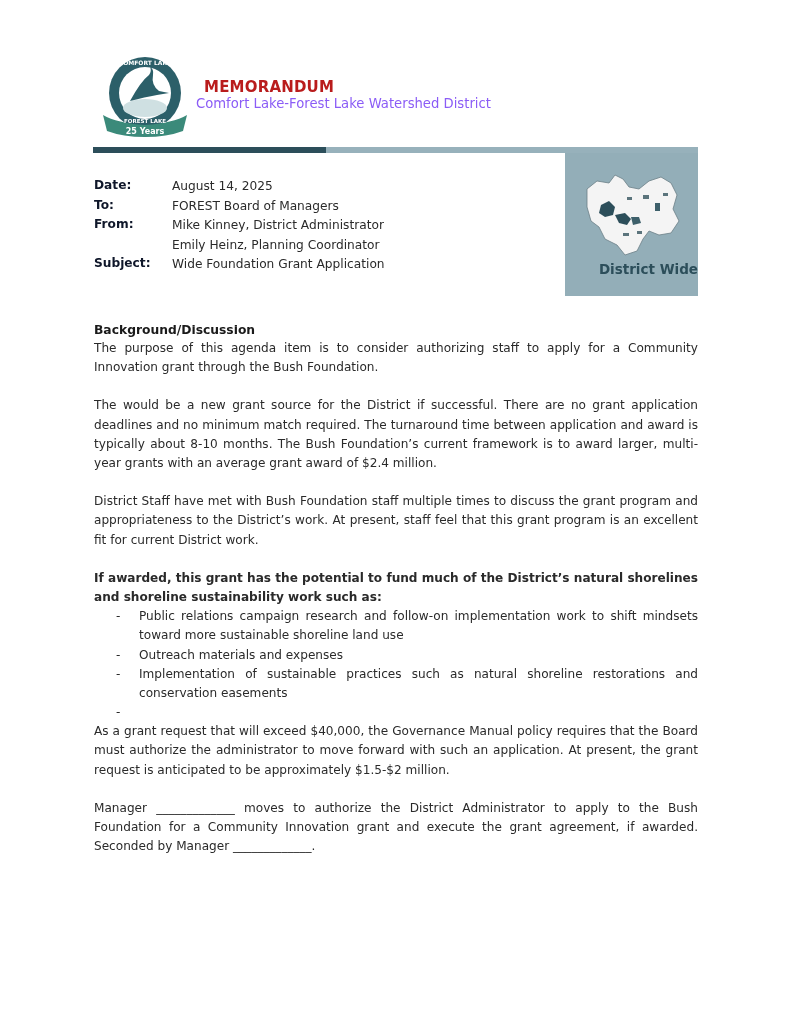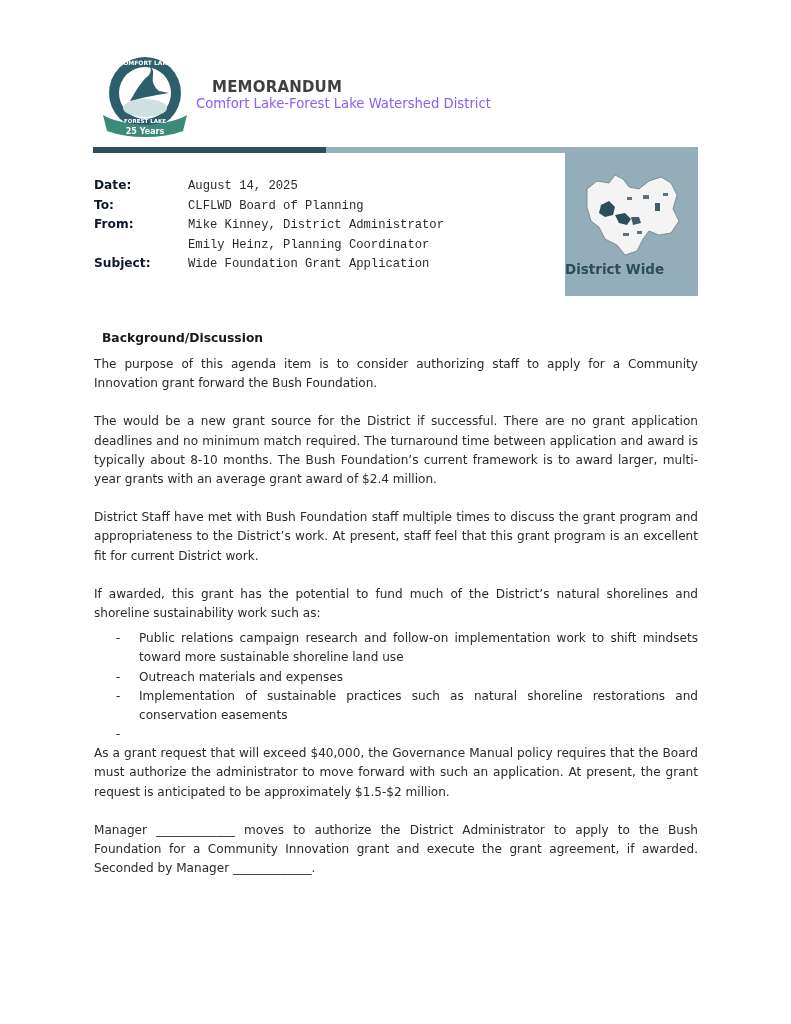--- a/index.html
+++ b/index.html
@@ -1,32 +1,32 @@
 <!DOCTYPE html>
 <html><head>
 <meta charset="utf-8">
 <style>
   html, body { margin:0; padding:0; background:#ffffff; }
   body { width:791px; height:1024px; position:relative; font-family:"DejaVu Sans", sans-serif; color:#1f1f1f; overflow:hidden; }
   .logo { position:absolute; left:97px; top:53px; width:96px; height:88px; }
-  .hdr-title { position:absolute; left:212px; top:78px; font-size:15px; font-weight:bold; color:#404040; letter-spacing:0.2px; }
+  .hdr-title { position:absolute; left:204px; top:78px; font-size:15px; font-weight:bold; color:#b91c1c; letter-spacing:0.2px; }
   .hdr-sub { position:absolute; left:196px; top:96px; font-size:13.2px; color:#8b5cf6; }
   .bar-dark { position:absolute; left:93px; top:147px; width:233px; height:6px; background:#2c4e5a; }
   .bar-light { position:absolute; left:326px; top:147px; width:372px; height:6px; background:#97b1bb; }
   .dw-box { position:absolute; left:565px; top:153px; width:133px; height:143px; background:#93aeb8; }
   .dw-map { position:absolute; left:14px; top:14px; width:106px; height:92px; }
-  .dw-label { position:absolute; left:0; width:133px; top:108px; text-align:left; font-size:13.5px; font-weight:bold; color:#2c4e5a; }
+  .dw-label { position:absolute; left:0; width:133px; top:108px; text-align:right; font-size:13.5px; font-weight:bold; color:#2c4e5a; }
   .meta { position:absolute; left:94px; top:178px; font-size:12.2px; }
   .meta-row { position:relative; height:19.5px; }
   .meta-label { position:absolute; left:0; top:0; font-weight:bold; color:#0f172a; }
-  .meta-value { position:absolute; left:94px; top:1px; color:#2a2a2a; white-space:nowrap;font-family:Liberation Mono, monospace; }
+  .meta-value { position:absolute; left:78px; top:1px; color:#2a2a2a; white-space:nowrap; }
   .content { position:absolute; left:94px; top:322px; width:604px; font-size:12.1px; line-height:19.2px; color:#2a2a2a; }
-  .content h3 { margin:8px; font-size:12.3px; font-weight:bold; color:#1a1a1a; line-height:17px; }
+  .content h3 { margin:0; font-size:12.3px; font-weight:bold; color:#1a1a1a; line-height:17px; }
   .content p { margin:0 0 19px 0; text-align:justify; }
-  .content p.tight { margin-bottom:6px; }
+  .content p.tight { margin-bottom:0;font-weight:bold; }
   .bullets { margin:0 0 19px 0; padding:0; list-style:none; }
   .bullets li { position:relative; padding-left:45px; text-align:justify; }
   .bullets li .dash { position:absolute; left:22px; top:0; }
 </style>
 </head>
 <body>
 
 <div class="logo">
   <svg width="96" height="88" viewBox="0 0 96 88">
     <circle cx="48" cy="40" r="36" fill="#2c5f69"></circle>
@@ -62,38 +62,38 @@
   <div class="dw-label">District Wide</div>
 </div>
 
 <div class="meta">
   <div class="meta-row">
     <span class="meta-label">Date:</span>
     <span class="meta-value">August 14, 2025</span>
   </div>
   <div class="meta-row">
     <span class="meta-label">To:</span>
-    <span class="meta-value">CLFLWD Board of Planning</span>
+    <span class="meta-value">FOREST Board of Managers</span>
   </div>
   <div class="meta-row">
     <span class="meta-label">From:</span>
     <span class="meta-value">Mike Kinney, District Administrator</span>
   </div>
   <div class="meta-row">
     <span class="meta-value">Emily Heinz, Planning Coordinator</span>
   </div>
   <div class="meta-row">
     <span class="meta-label">Subject:</span>
     <span class="meta-value">Wide Foundation Grant Application</span>
   </div>
 </div>
 
 <div class="content">
   <h3>Background/Discussion</h3>
-  <p>The purpose of this agenda item is to consider authorizing staff to apply for a Community Innovation grant forward the Bush Foundation.</p>
+  <p>The purpose of this agenda item is to consider authorizing staff to apply for a Community Innovation grant through the Bush Foundation.</p>
   <p>The would be a new grant source for the District if successful. There are no grant application deadlines and no minimum match required. The turnaround time between application and award is typically about 8-10 months. The Bush Foundation’s current framework is to award larger, multi-year grants with an average grant award of $2.4 million.</p>
   <p>District Staff have met with Bush Foundation staff multiple times to discuss the grant program and appropriateness to the District’s work. At present, staff feel that this grant program is an excellent fit for current District work.</p>
   <p class="tight">If awarded, this grant has the potential to fund much of the District’s natural shorelines and shoreline sustainability work such as:</p>
   <ul class="bullets">
     <li><span class="dash">-</span><span>Public relations campaign research and follow-on implementation work to shift mindsets toward more sustainable shoreline land use</span></li>
     <li><span class="dash">-</span><span>Outreach materials and expenses</span></li>
     <li><span class="dash">-</span><span>Implementation of sustainable practices such as natural shoreline restorations and conservation easements</span></li>
     <li><span class="dash">-</span></li>
   </ul>
   <p>As a grant request that will exceed $40,000, the Governance Manual policy requires that the Board must authorize the administrator to move forward with such an application. At present, the grant request is anticipated to be approximately $1.5-$2 million.</p>

